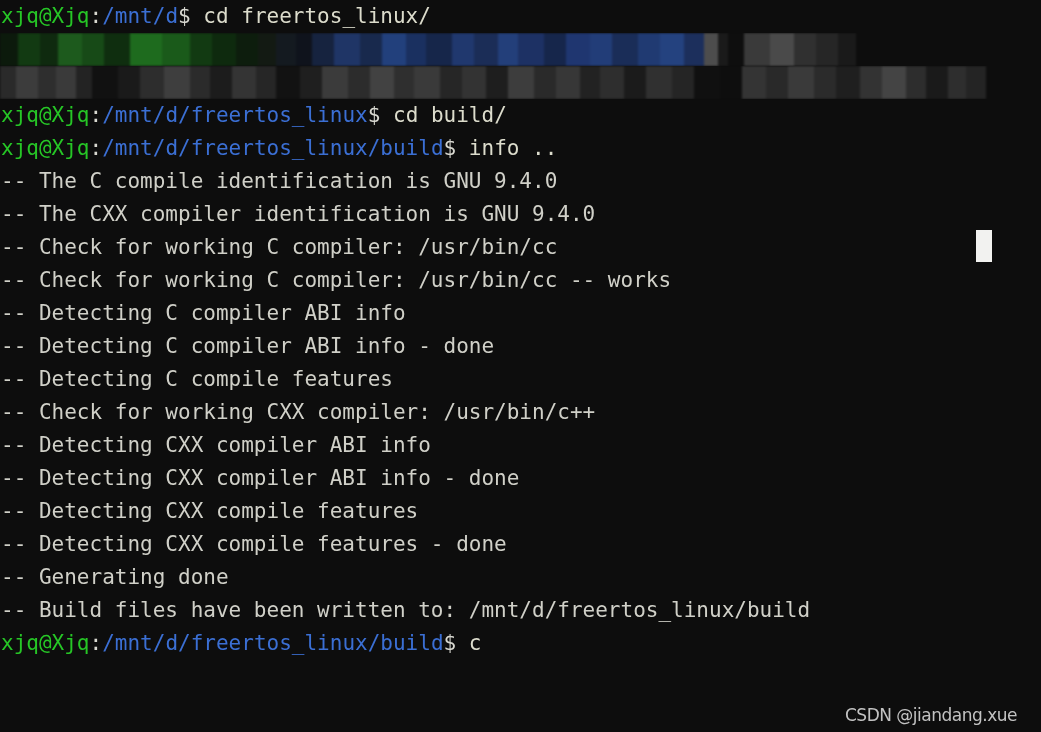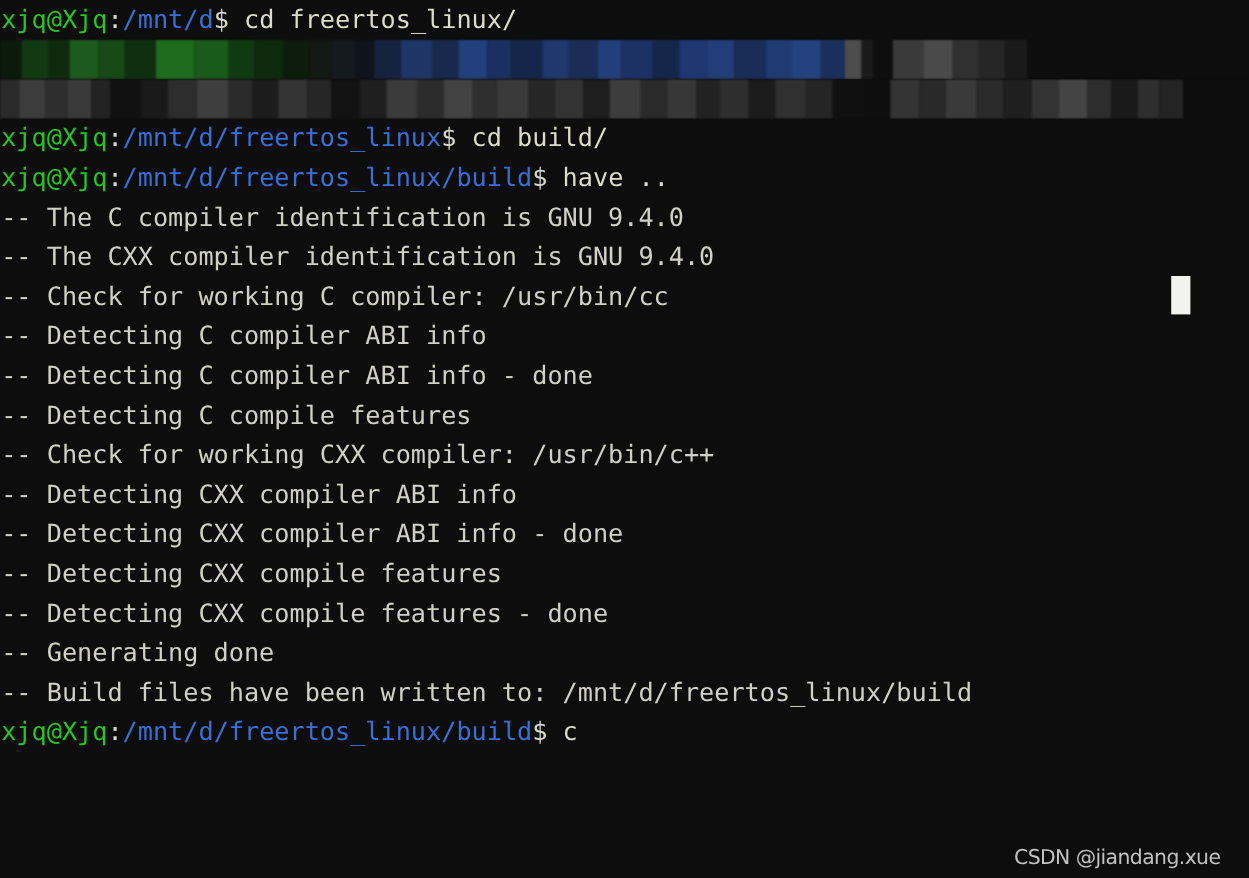--- a/index.html
+++ b/index.html
@@ -91,24 +91,25 @@
 </head>
 <body>
 
 <div id="terminal">
 
   <div class="screen" id="screen">
       <div class="line"><span class="seg user">xjq@Xjq</span><span class="seg punct">:</span><span class="seg path">/mnt/d</span><span class="seg punct">$</span><span class="seg cmd"> cd freertos_linux/</span></div>
       <div class="line"></div>
       <div class="line"></div>
       <div class="line"><span class="seg user">xjq@Xjq</span><span class="seg punct">:</span><span class="seg path">/mnt/d/freertos_linux</span><span class="seg punct">$</span><span class="seg cmd"> cd build/</span></div>
-      <div class="line"><span class="seg user">xjq@Xjq</span><span class="seg punct">:</span><span class="seg path">/mnt/d/freertos_linux/build</span><span class="seg punct">$</span><span class="seg cmd"> have ..</span></div>
-      <div class="line"><span class="seg out">-- The C compiler identification is GNU 9.4.0</span></div>
+      <div class="line"><span class="seg user">xjq@Xjq</span><span class="seg punct">:</span><span class="seg path">/mnt/d/freertos_linux/build</span><span class="seg punct">$</span><span class="seg cmd"> info ..</span></div>
+      <div class="line"><span class="seg out">-- The C compile identification is GNU 9.4.0</span></div>
       <div class="line"><span class="seg out">-- The CXX compiler identification is GNU 9.4.0</span></div>
       <div class="line"><span class="seg out">-- Check for working C compiler: /usr/bin/cc</span></div>
+      <div class="line"><span class="seg out">-- Check for working C compiler: /usr/bin/cc -- works</span></div>
       <div class="line"><span class="seg out">-- Detecting C compiler ABI info</span></div>
       <div class="line"><span class="seg out">-- Detecting C compiler ABI info - done</span></div>
       <div class="line"><span class="seg out">-- Detecting C compile features</span></div>
       <div class="line"><span class="seg out">-- Check for working CXX compiler: /usr/bin/c++</span></div>
       <div class="line"><span class="seg out">-- Detecting CXX compiler ABI info</span></div>
       <div class="line"><span class="seg out">-- Detecting CXX compiler ABI info - done</span></div>
       <div class="line"><span class="seg out">-- Detecting CXX compile features</span></div>
       <div class="line"><span class="seg out">-- Detecting CXX compile features - done</span></div>
       <div class="line"><span class="seg out">-- Generating done</span></div>
       <div class="line"><span class="seg out">-- Build files have been written to: /mnt/d/freertos_linux/build</span></div>

